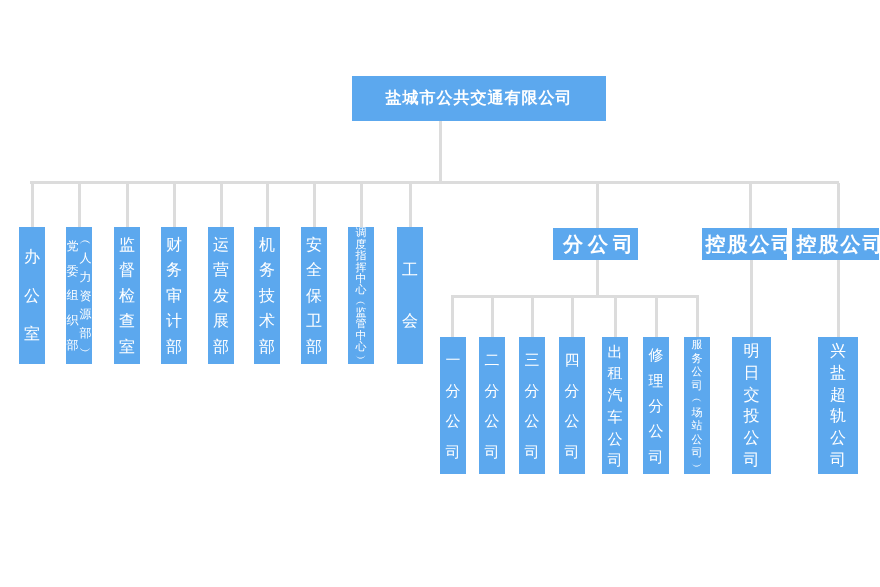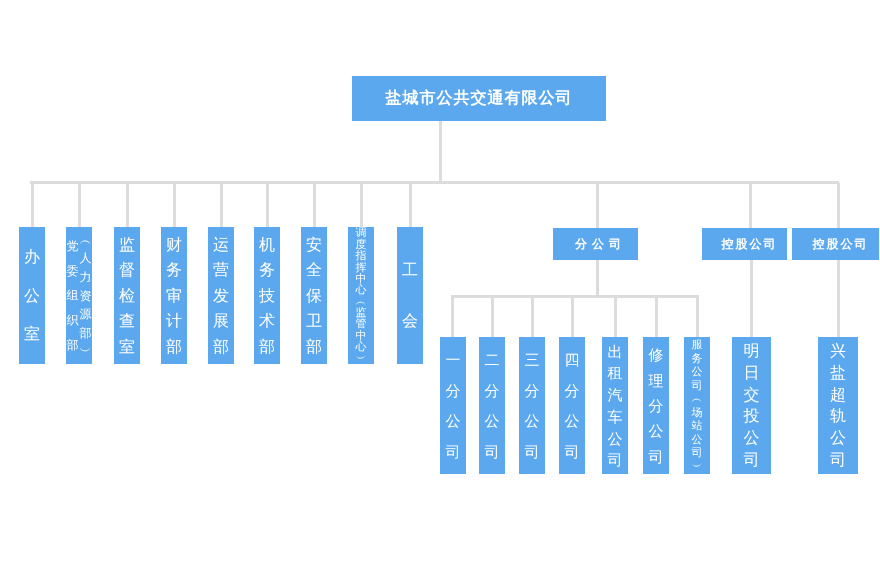--- a/index.html
+++ b/index.html
@@ -25,21 +25,21 @@
     box-sizing: border-box;
   }
   .hnode {
     display: flex;
     align-items: center;
     justify-content: center;
     font-weight: bold;
     white-space: nowrap;
   }
   .root-node { font-size: 16px; letter-spacing: 1px; }
-  .group-node { font-size: 12px; letter-spacing: 2px; padding-left: 10px; }
+  .group-node { font-size: 20px; letter-spacing: 2px; padding-left: 10px; }
   .vbox { display: flex; flex-direction: row; justify-content: center; }
   .vtext {
     flex: 1;
     display: flex;
     flex-direction: column;
     justify-content: space-evenly;
     align-items: center;
     font-size: 15px;
     line-height: 1;
     overflow: hidden;

